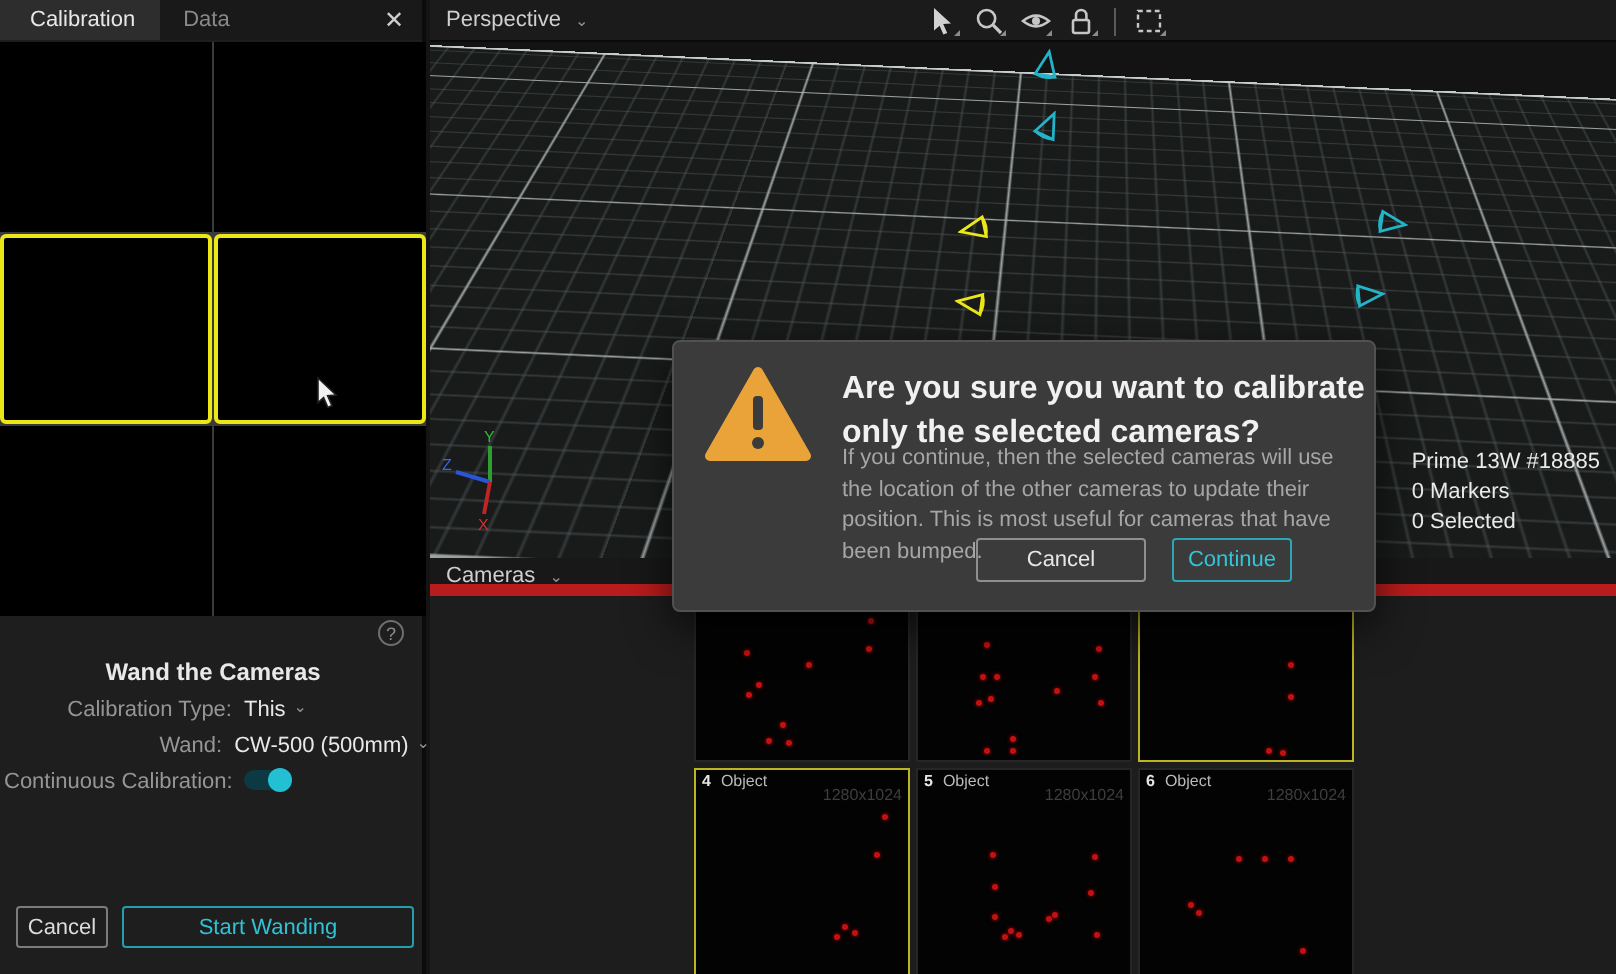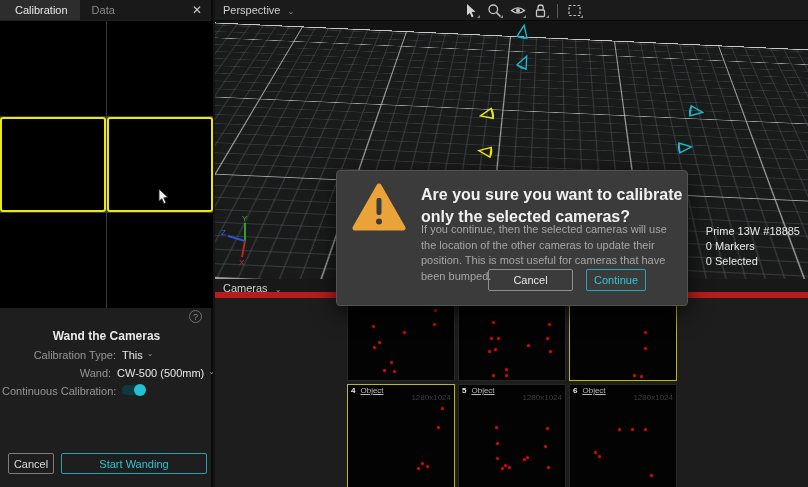--- a/index.html
+++ b/index.html
@@ -65,21 +65,21 @@
   .vp-overlay { position:absolute; right:8px; top:224px; text-align:left; color:#eaeaea; line-height:15px; z-index:4; }
 
   
   .cameras-panel { position:absolute; left:215px; top:279px; width:593px; height:208px; background:#1d1d1d; overflow:hidden; }
   .cam-header { position:absolute; left:0; top:0; width:100%; height:19px; background:#181818; border-bottom:6px solid #b91c1c; }
   .cam-header-label { position:absolute; left:8px; top:3px; color:#cfcfcf; }
   .cam-tile { position:absolute; background:#030303; border:1px solid #262626; }
   .cam-tile.selected { border:1px solid #bdb51e; }
   .cam-tile-header { position:relative; height:11px; font-size:8px; display:flex; align-items:center; padding:0 3px; }
   .cam-tile-id { color:#e6e6e6; font-weight:bold; }
-  .cam-tile-name { color:#b9b9b9; margin-left:5px;text-decoration:underline; }
+  .cam-tile-name { color:#b9b9b9; margin-left:5px; }
   .cam-tile-res { margin-left:auto; color:#3e3e3e;margin-top:13px; }
   .red-dot { position:absolute; width:3px; height:3px; border-radius:50%; background:#c31010; box-shadow:0 0 2px #a00; }
 
   
   .dialog { position:absolute; left:336px; top:170px; width:352px; height:136px; background:#3b3b3b; border:1px solid #515151; border-radius:4px; box-shadow:0 8px 22px rgba(0,0,0,0.65); z-index:50; }
   .dialog-icon { position:absolute; left:15px; top:12px; }
   .dialog-title { position:absolute; left:84px; top:13px; width:262px; font-weight:bold; font-size:16px; color:#f1f1f1; line-height:1.35; }
   .dialog-body { position:absolute; left:84px; top:51px; width:264px; font-size:11px; color:#a6a6a6; line-height:1.42; }
   .dialog-btn { position:absolute; bottom:14px; height:22px; border-radius:2px; background:transparent; display:flex; align-items:center; justify-content:center; font-size:11px; }
   .dlg-cancel { left:151px; width:85px; border:1px solid #8f8f8f; color:#e6e6e6; }

